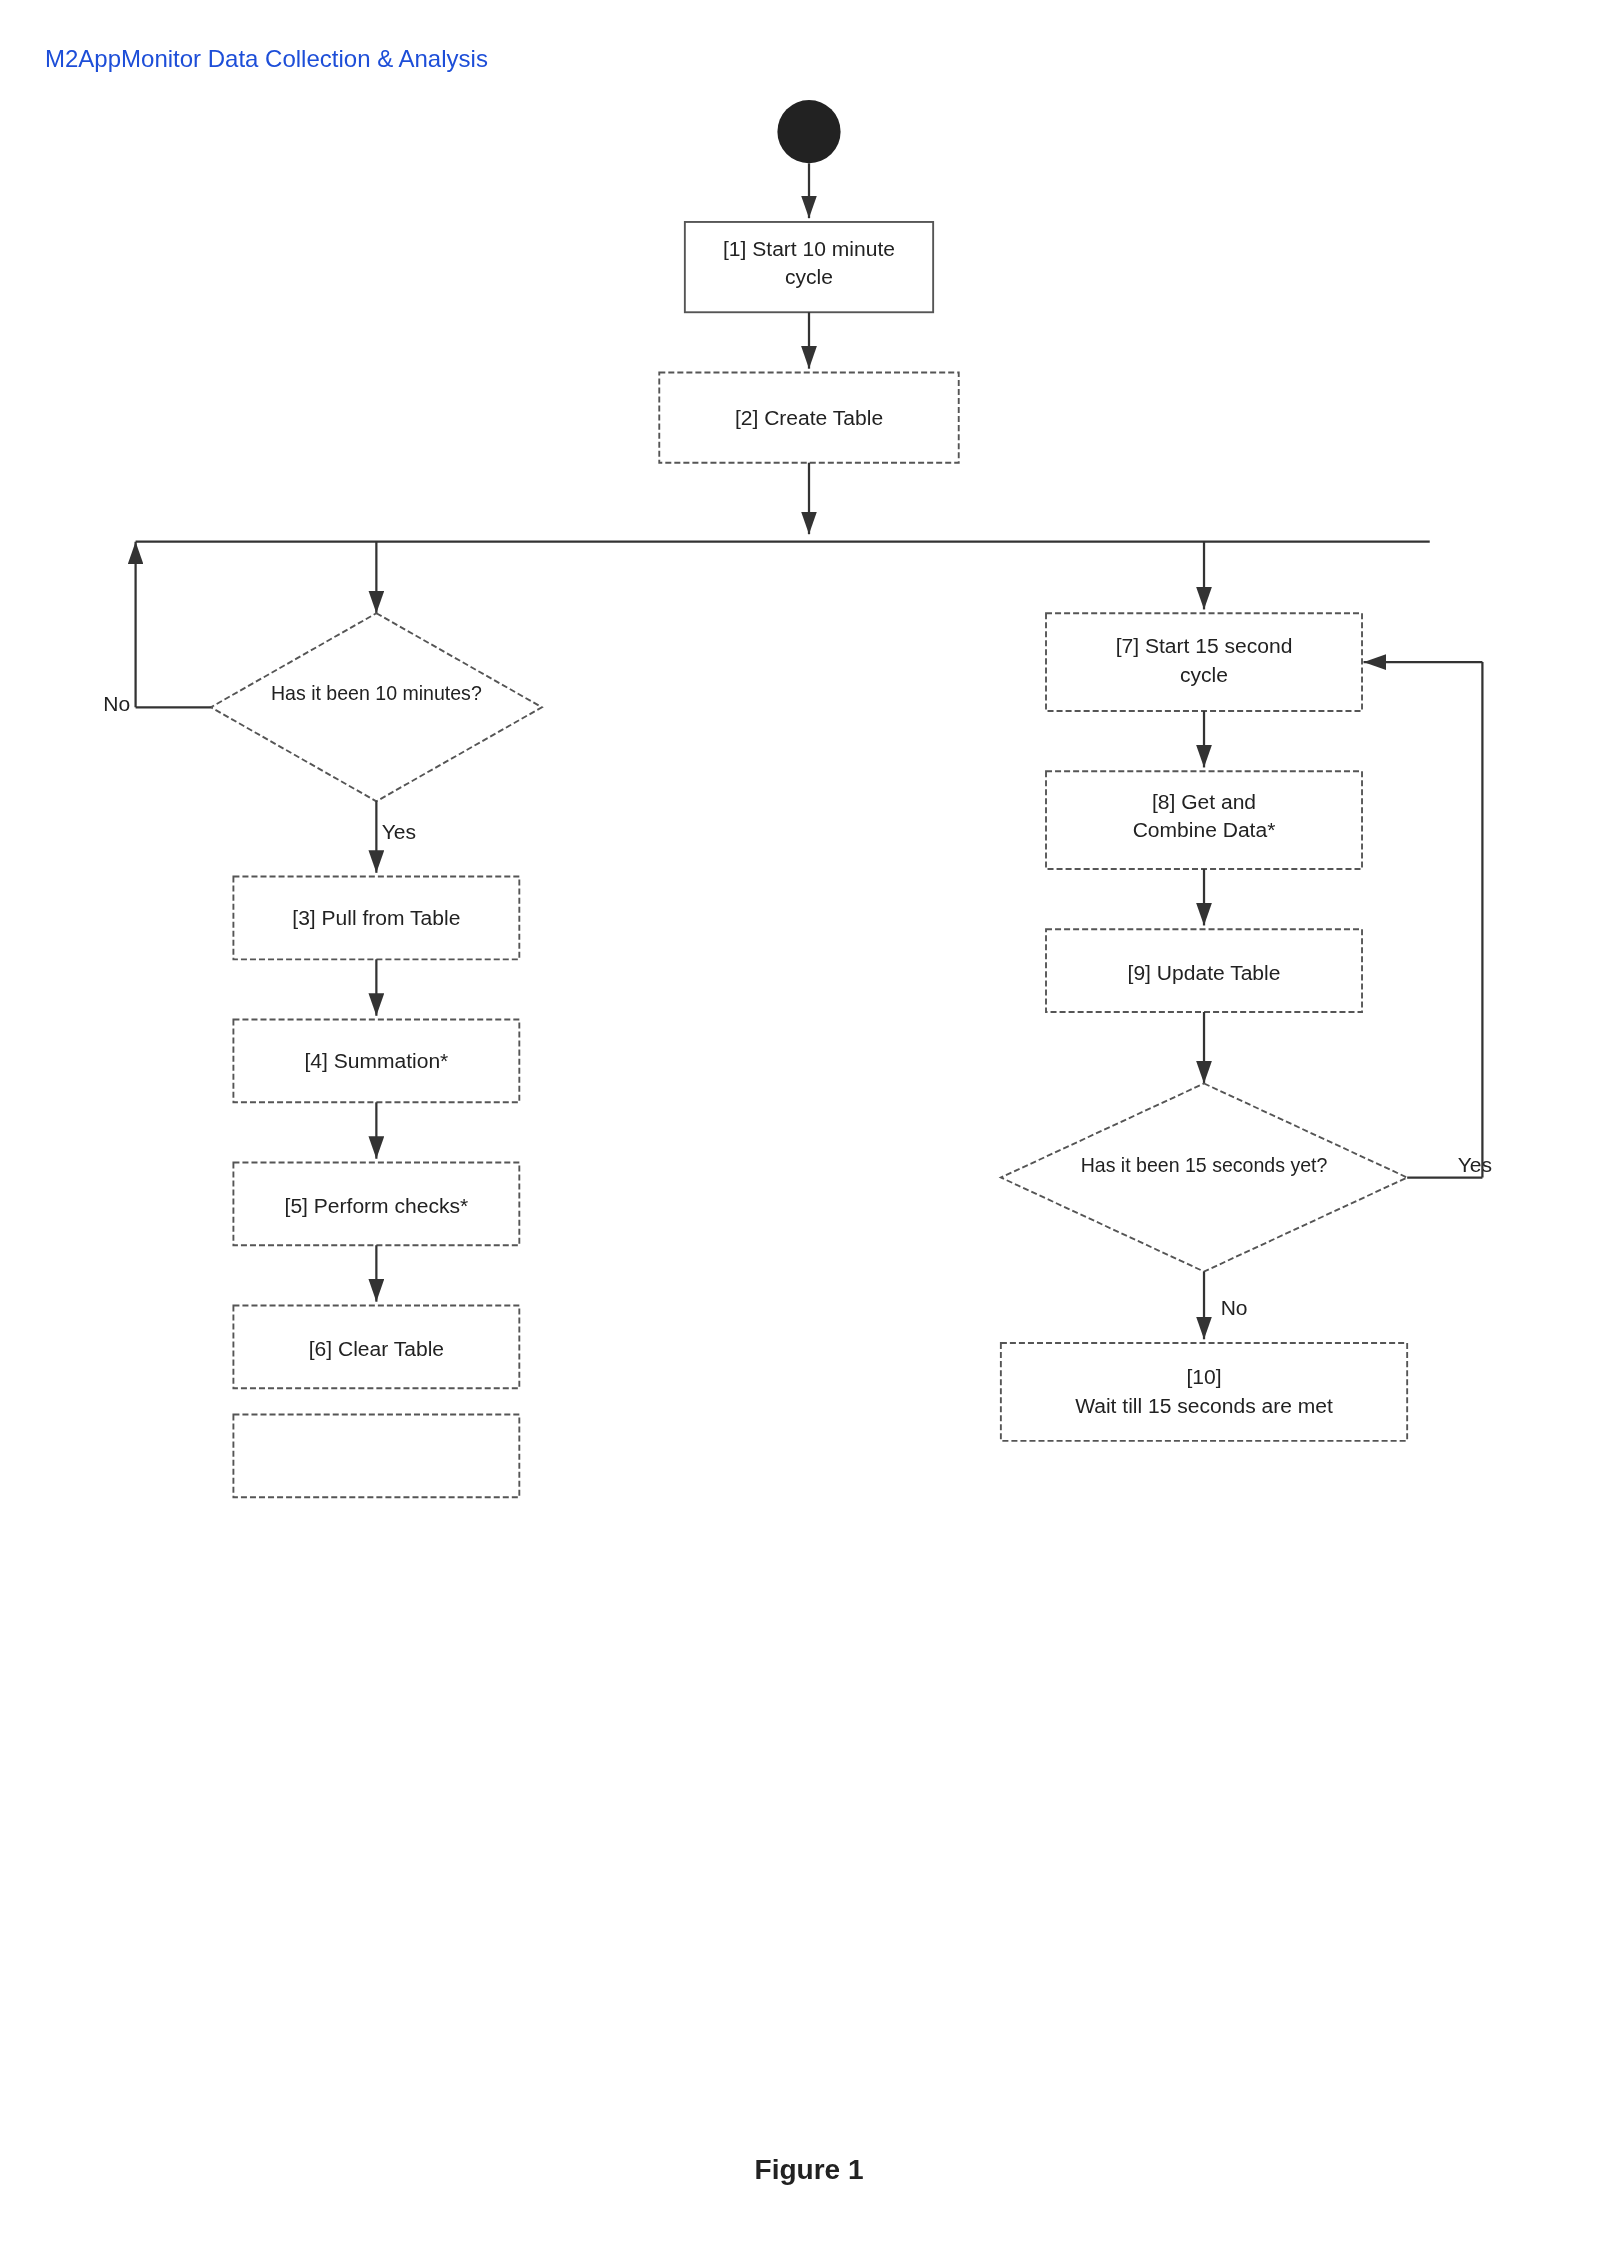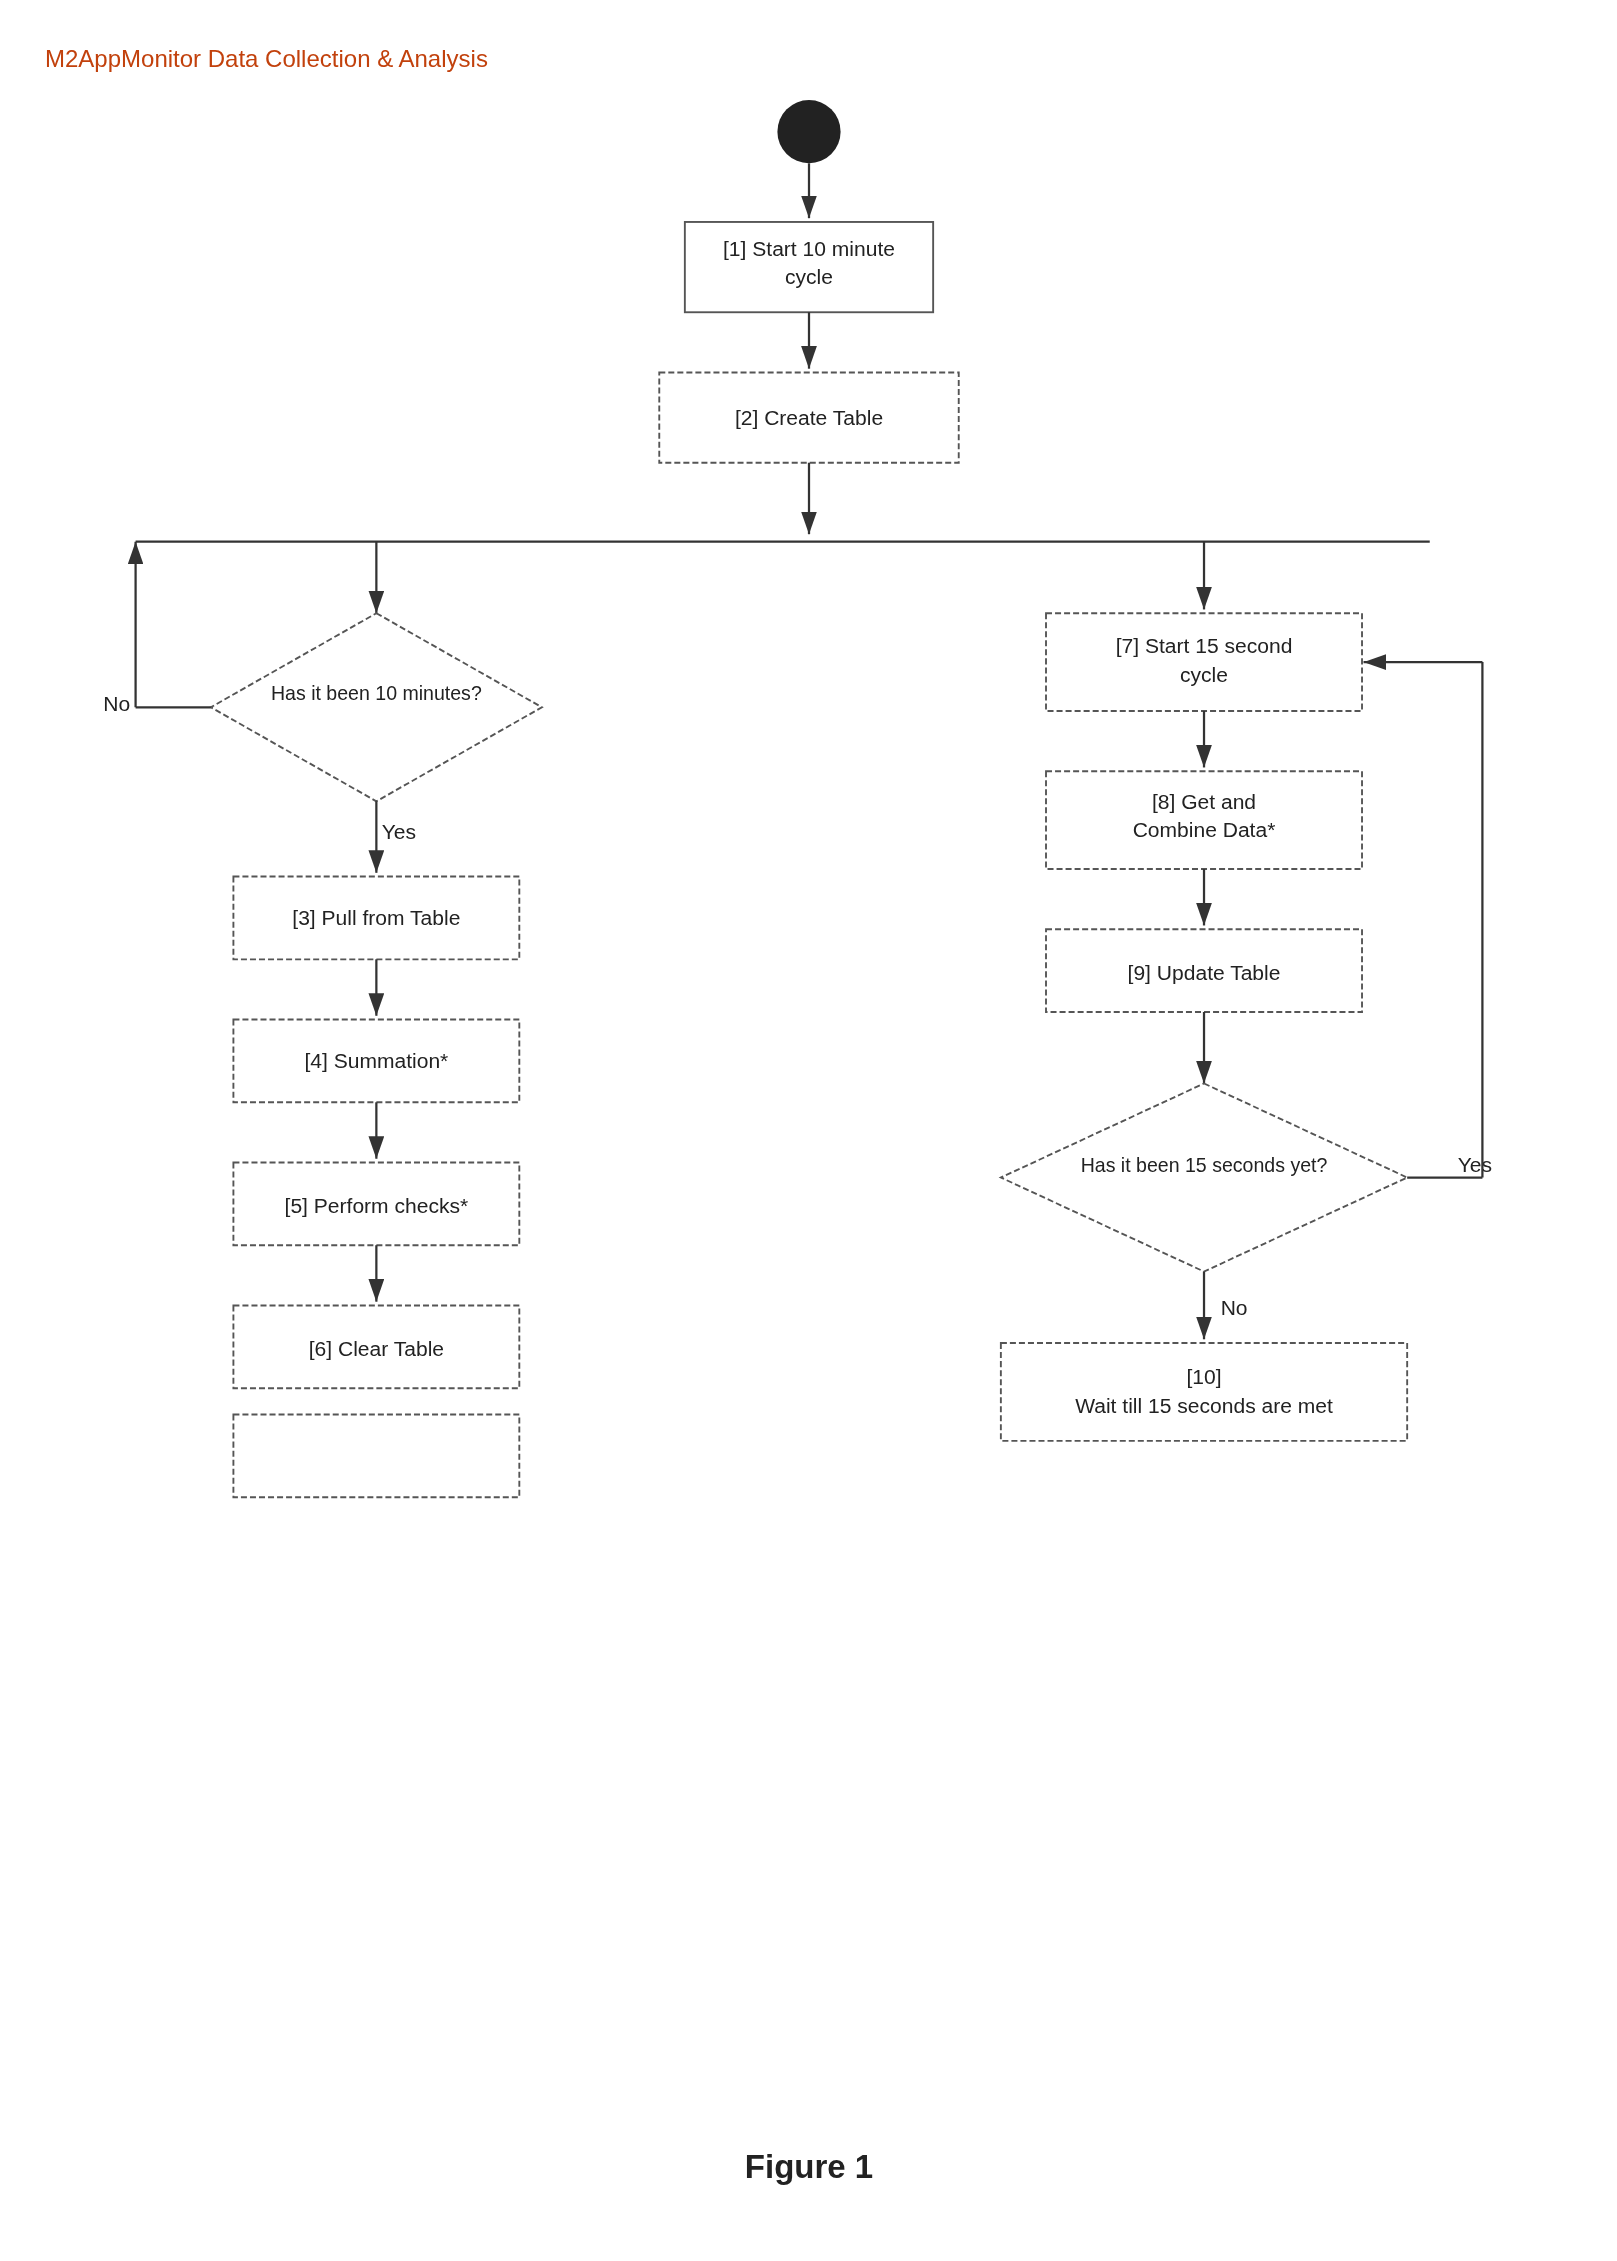--- a/index.html
+++ b/index.html
@@ -10,36 +10,36 @@
       height: 2261px;
       position: relative;
       overflow: hidden;
     }
     .page-title {
       position: absolute;
       top: 45px;
       left: 45px;
       font-size: 24px;
       font-weight: normal;
-      color: #c2410c;
+      color: #1d4ed8;
     }
     
     .flowchart-svg {
       position: absolute;
       top: 0;
       left: 0;
       width: 1618px;
       height: 2261px;
     }
     .figure-label {
       position: absolute;
       bottom: 75px;
       left: 50%;
       transform: translateX(-50%);
-      font-size: 33px;
+      font-size: 28px;
       font-weight: bold;
       color: #222;
     }
   </style>
 </head>
 <body>
 
 <div class="page-title">M2AppMonitor Data Collection &amp; Analysis</div>
 
 <svg class="flowchart-svg" viewBox="0 0 2150 3005" xmlns="http://www.w3.org/2000/svg">

